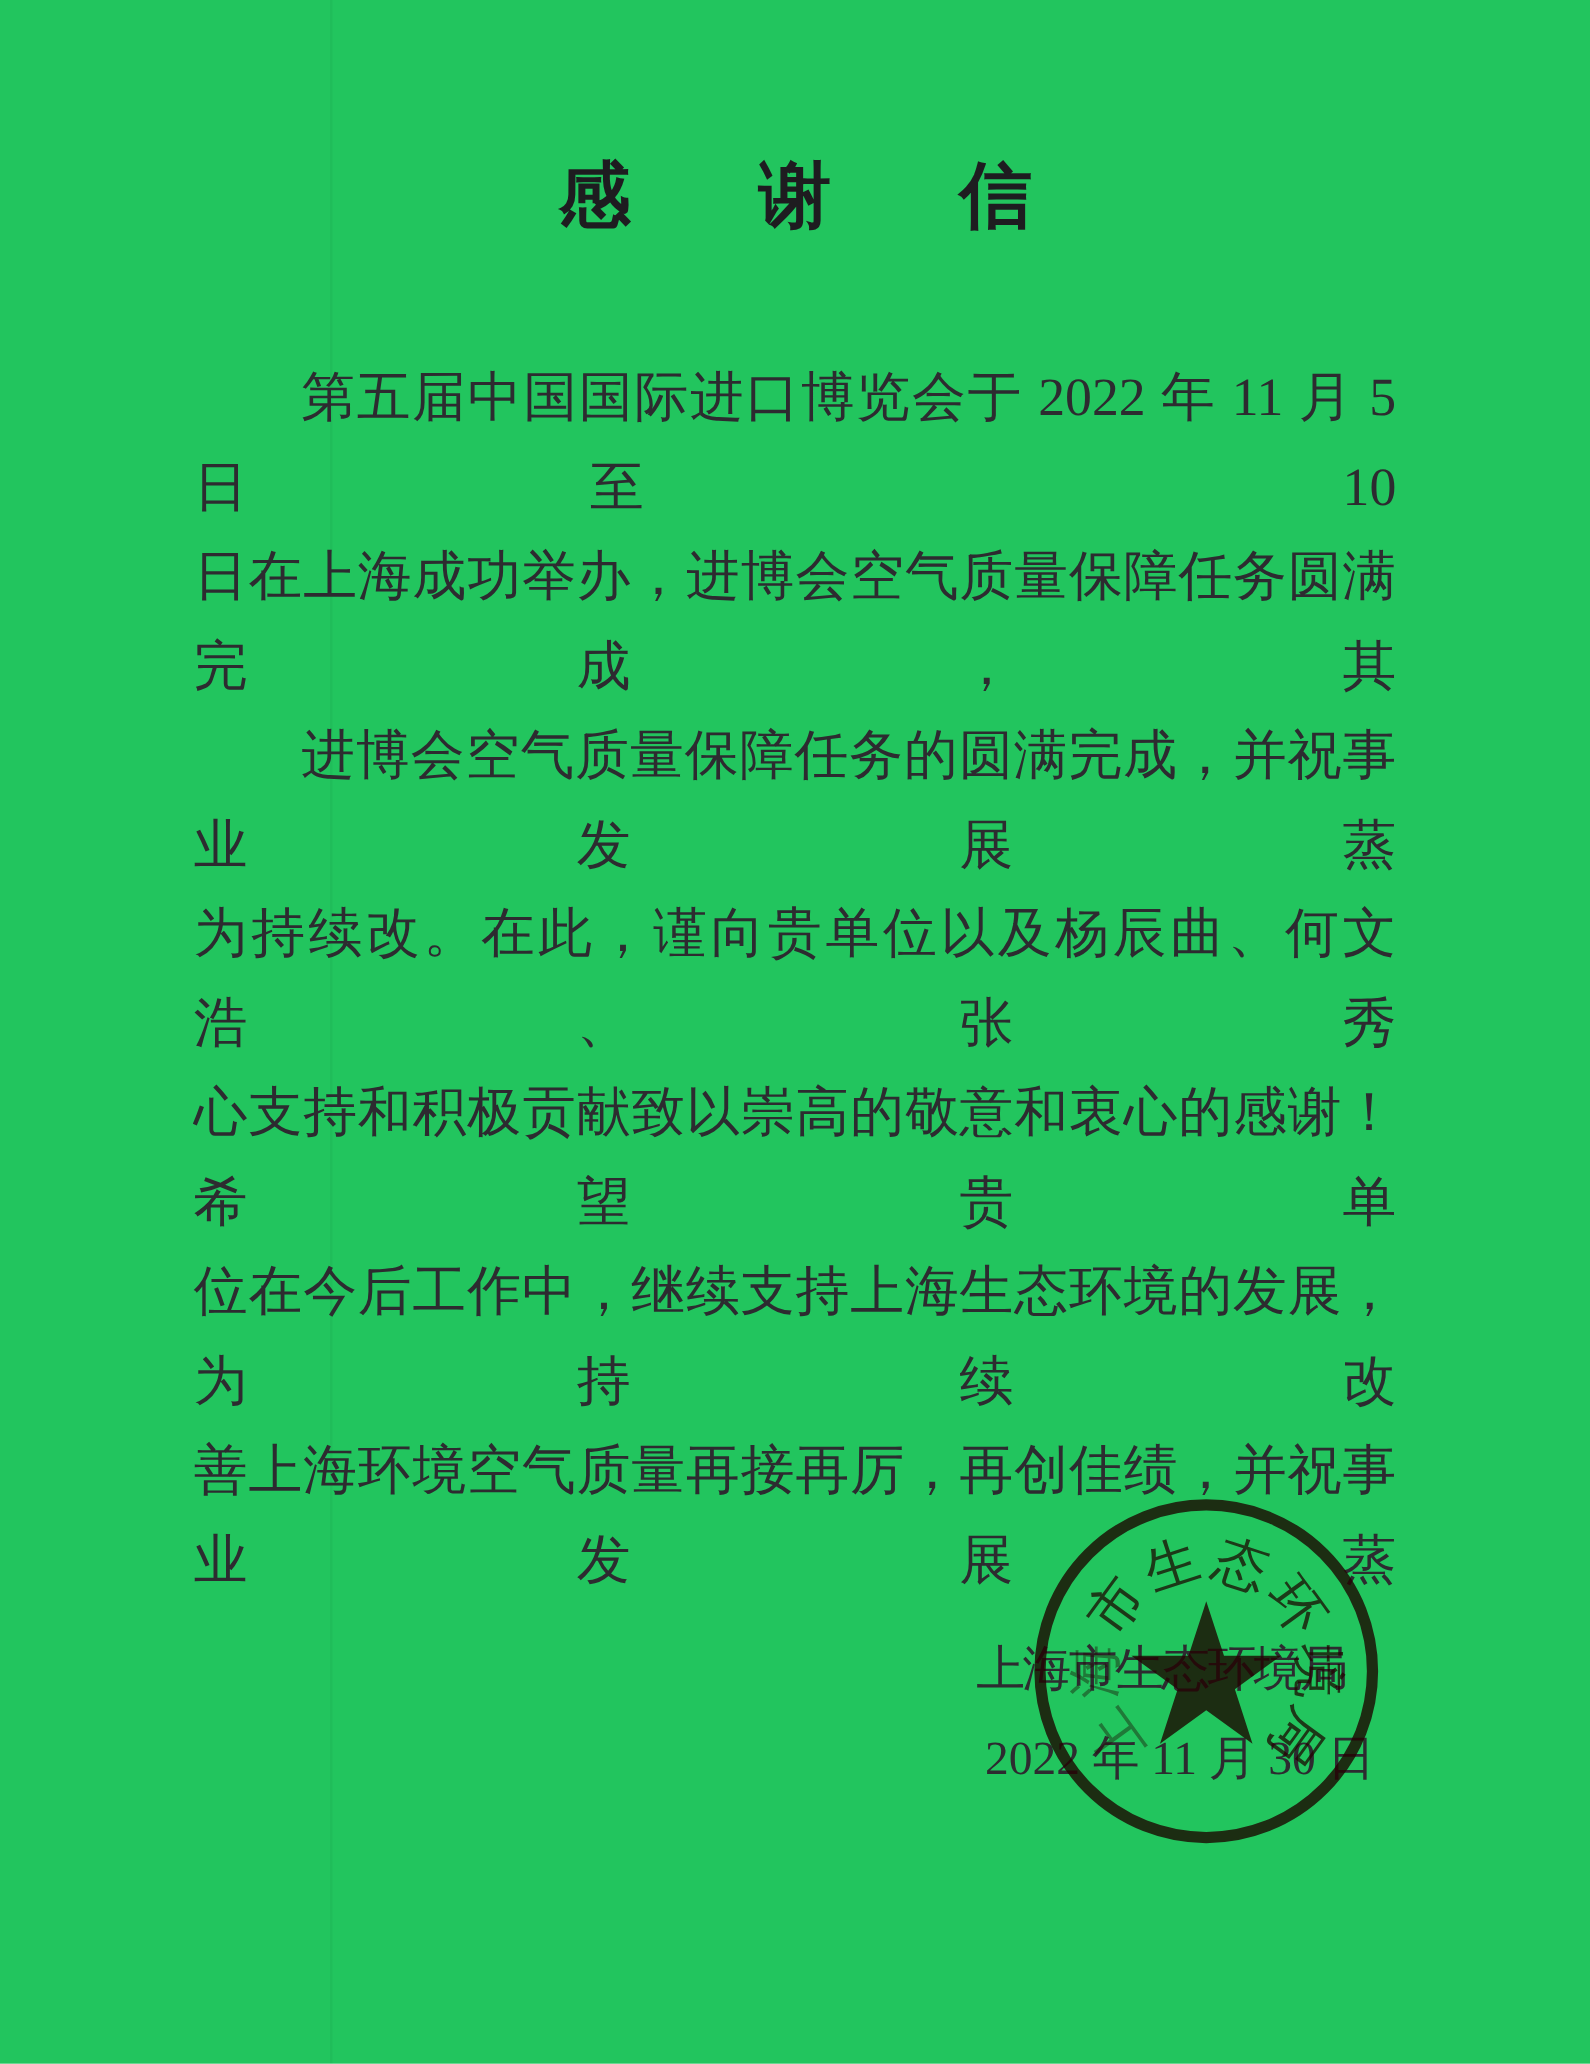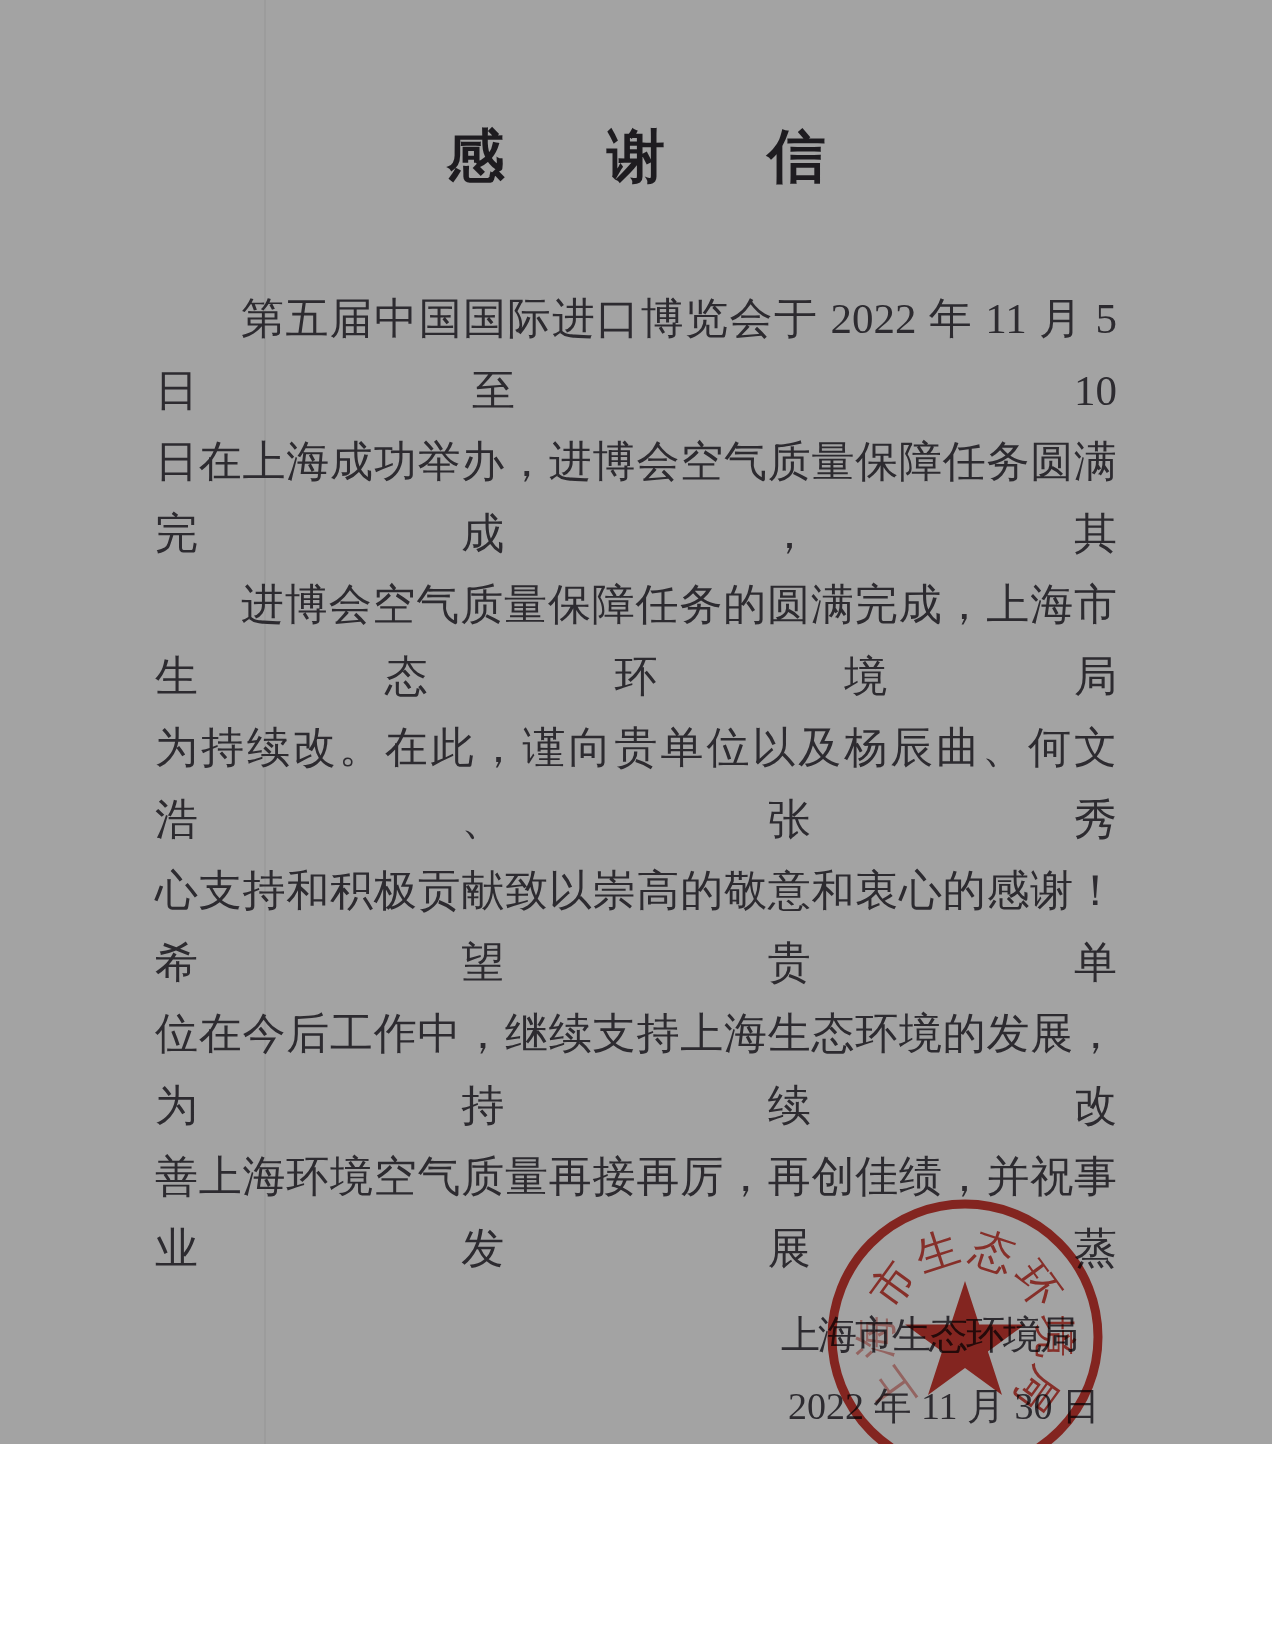--- a/index.html
+++ b/index.html
@@ -1,19 +1,19 @@
 <!DOCTYPE html>
 <html><head>
 <meta charset="utf-8">
 <style>
   html,body{margin:0;padding:0;}
   .page{
     position:relative;
-    width:1272px;height:1444px;
-    background:#a3a3a3;
+    width:1272px;height:1651px;
+    background:#22c55e;
     overflow:hidden;
     font-family:"Liberation Serif","DejaVu Serif",serif;
   }
   
   .fold-line{
     position:absolute;left:264px;top:0;width:2px;height:1651px;
     background:#000;opacity:0.04;
   }
   .title{
     position:absolute;top:118px;left:0;width:1272px;
@@ -45,21 +45,21 @@
 <body>
 
 <div class="page">
   <div class="fold-line"></div>
 
   <div class="title">感 谢 信</div>
 
   <div class="body-block">
       <div class="line j ind">第五届中国国际进口博览会于 2022 年 11 月 5 日至 10</div>
       <div class="line j">日在上海成功举办，进博会空气质量保障任务圆满完成，其</div>
-      <div class="line j ind">进博会空气质量保障任务的圆满完成，上海市生态环境局</div>
+      <div class="line j ind">进博会空气质量保障任务的圆满完成，并祝事业发展蒸</div>
       <div class="line j">为持续改。在此，谨向贵单位以及杨辰曲、何文浩、张秀</div>
       <div class="line j">心支持和积极贡献致以崇高的敬意和衷心的感谢！希望贵单</div>
       <div class="line j">位在今后工作中，继续支持上海生态环境的发展，为持续改</div>
       <div class="line j">善上海环境空气质量再接再厉，再创佳绩，并祝事业发展蒸</div>
     </div>
 
   <div class="signature">上海市生态环境局</div>
   <div class="date">2022 年 11 月 30 日</div>
 
   <svg class="stamp" viewBox="0 0 290 290">

